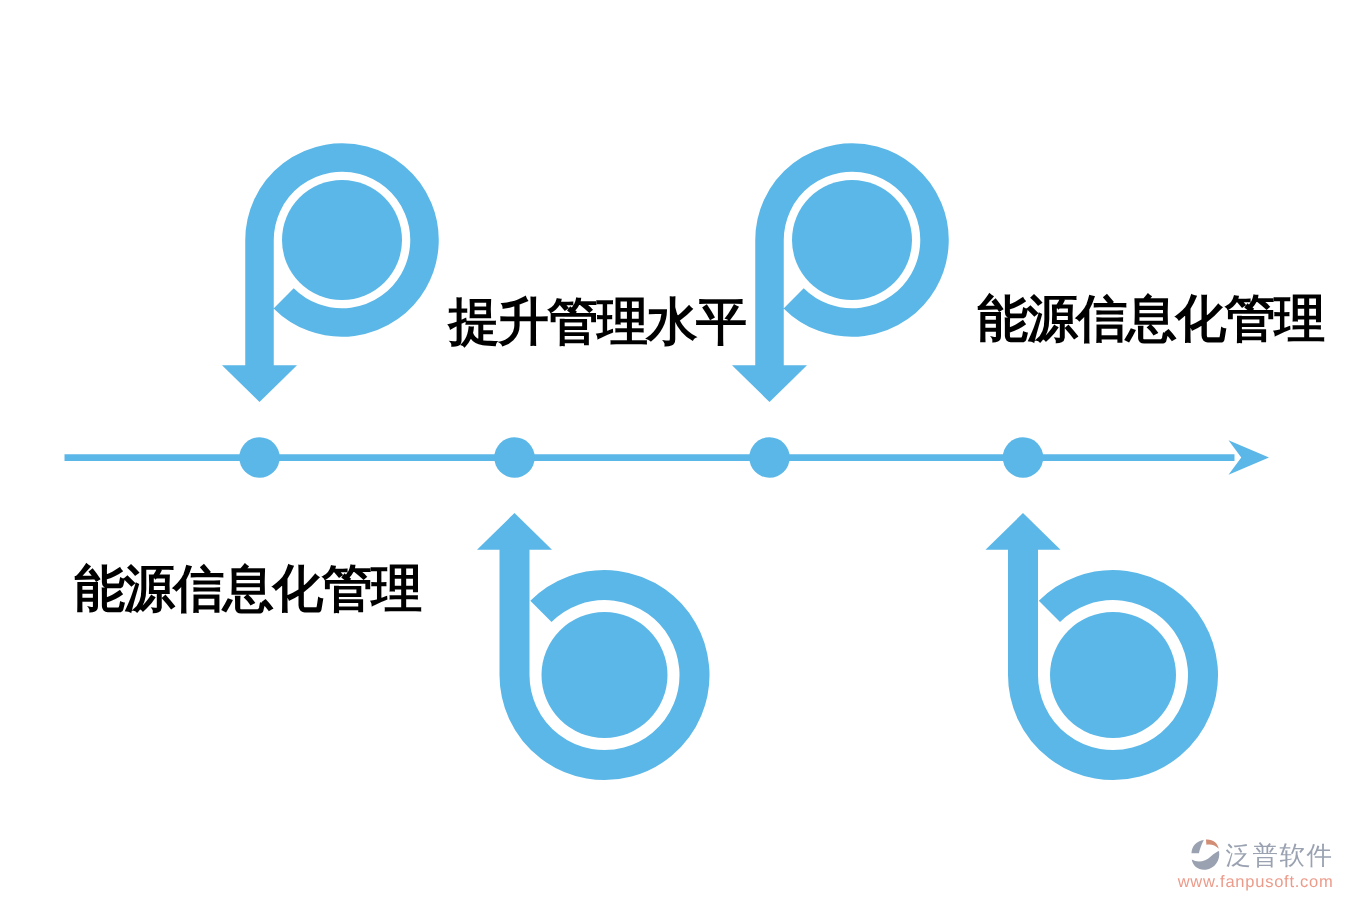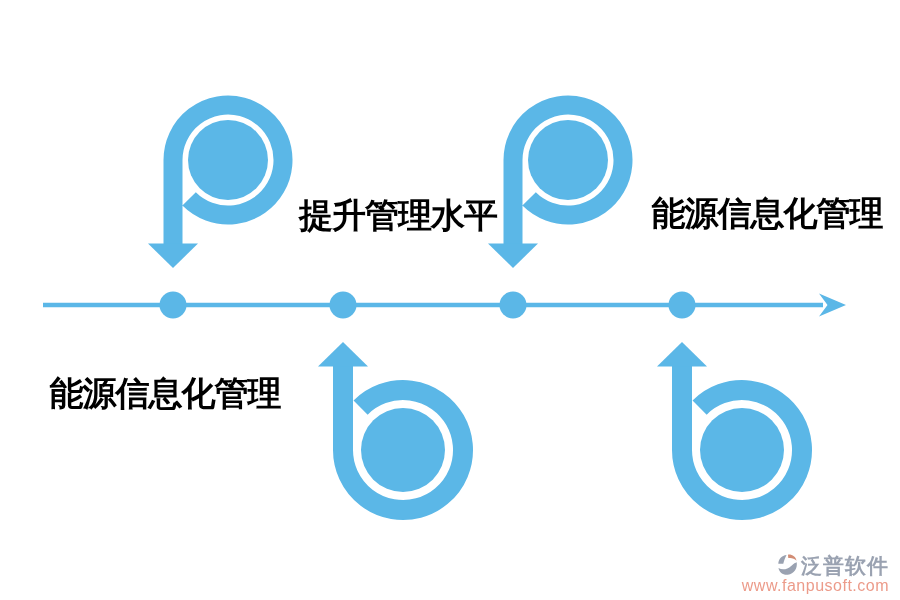--- a/index.html
+++ b/index.html
@@ -17,22 +17,22 @@
   svg.diagram{position:absolute;left:0;top:0;display:block;}
   .stroke-accent{stroke:var(--accent);fill:none;}
   .fill-accent{fill:var(--accent);}
   .label{
     position:absolute;transform:translate(-50%,-50%);
     font-size:34px;font-weight:700;letter-spacing:-1px;
     color:var(--label);white-space:nowrap;line-height:1;
   }
   .watermark{position:absolute;right:11px;bottom:6px;text-align:center;}
   .wm-row{display:flex;align-items:center;justify-content:flex-end;gap:2px;}
-  .wm-brand{font-size:21px;font-weight:700;color:var(--wm-gray);letter-spacing:1px;line-height:1;}
-  .wm-url{font-size:16px;color:var(--wm-orange);letter-spacing:0.5px;margin-top:1px;line-height:1;}
+  .wm-brand{font-size:17px;font-weight:400;color:var(--wm-gray);letter-spacing:1px;line-height:1;}
+  .wm-url{font-size:11px;color:var(--wm-orange);letter-spacing:0.5px;margin-top:1px;line-height:1;}
 </style>
 </head>
 <body>
 
 <div class="stage">
 
   <svg class="diagram" width="900" height="600" viewBox="0 0 900 600">
 
     <g>
       <line x1="43" y1="305" x2="823" y2="305" stroke-width="4.5" class="stroke-accent"></line>

